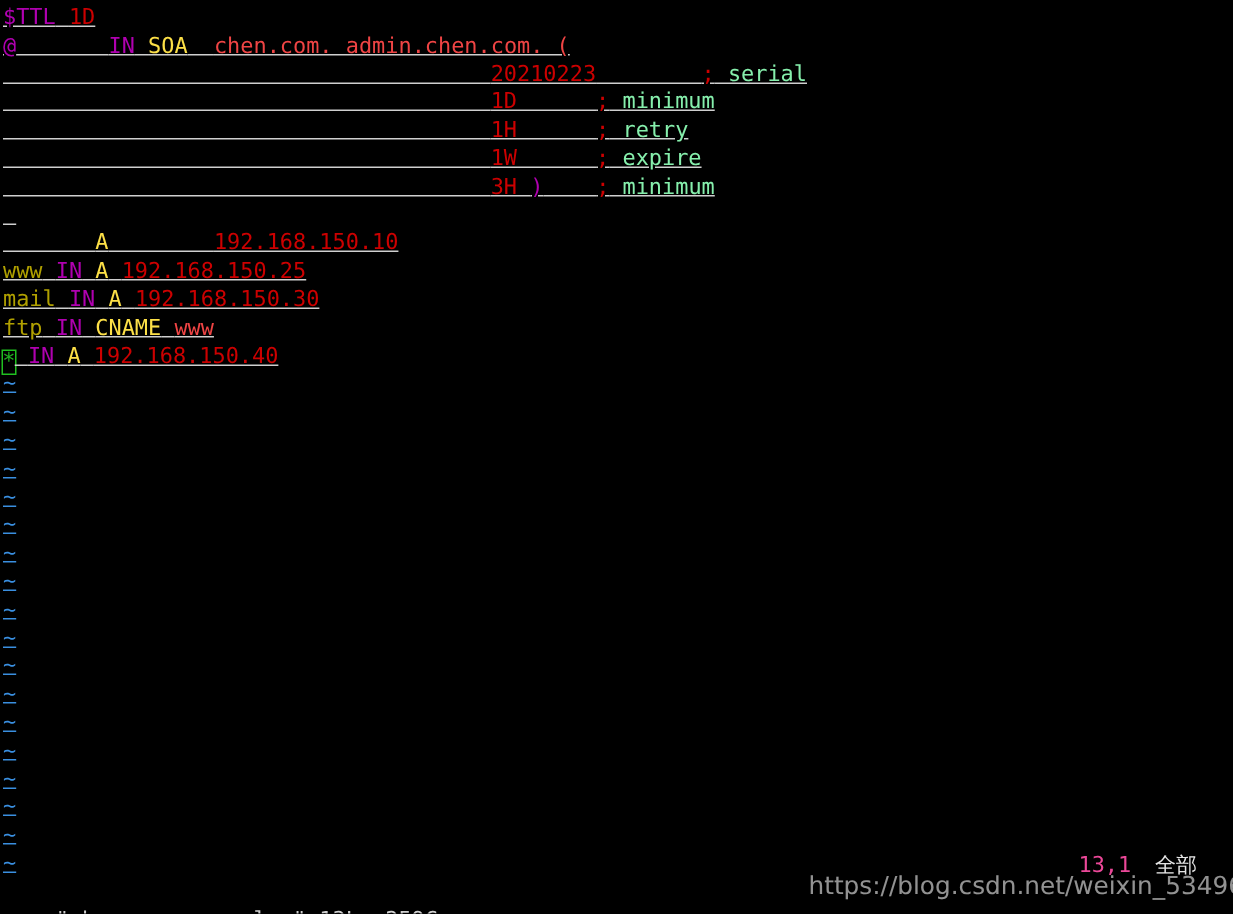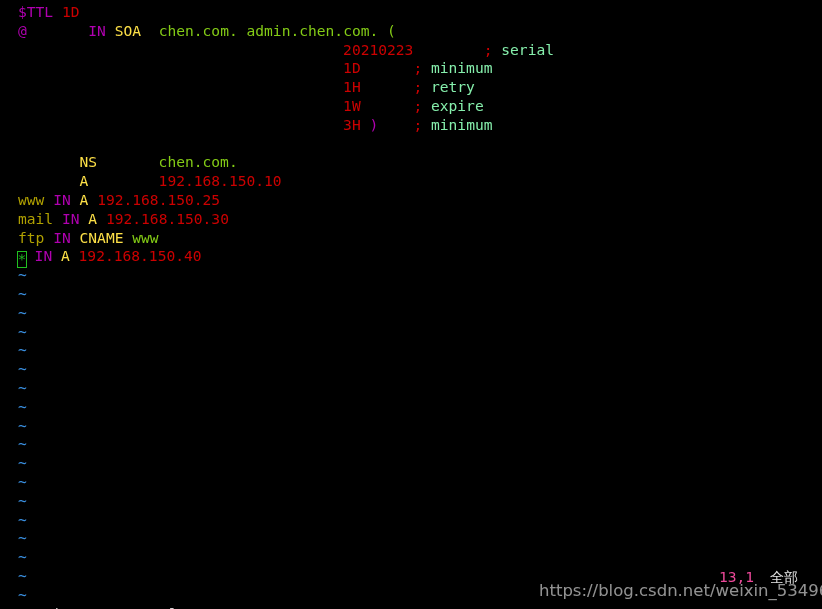--- a/index.html
+++ b/index.html
@@ -5,26 +5,26 @@
   html,body{margin:0;padding:0;background:#000;}
   body{
     width:822px;height:609px;overflow:hidden;position:relative;
     font-family:"DejaVu Sans Mono","Liberation Mono",monospace;
     font-size:14.6px;line-height:18.8px;
     background:#000;color:#cfcfcf;
     -webkit-font-smoothing:none;
   }
   #terminal{position:absolute;inset:0;}
   .buffer{position:absolute;left:0;top:3px;right:0;}
-  .row{height:18.8px;white-space:pre;padding-left:18px;}
+  .row{height:18.8px;white-space:pre;padding-left:2px;text-decoration:underline;}
   .tilde{color:#3a8fe0;}
   .c-magenta{color:#b000b0;}
   .c-red{color:#cc0000;}
   .c-green{color:#fde047;}
-  .c-cyan{color:#84cc16;}
+  .c-cyan{color:#ef4444;}
   .c-blue{color:#86efac;}
   .c-olive{color:#b0a000;}
   .c-white{color:#d0d0d0;}
   .cursor{
     display:inline-block;
     color:#20b020;
     border:1.5px solid #20c020;
     line-height:14px;
     padding:0 0 0 0;
     margin:0 -1.5px;
@@ -53,21 +53,20 @@
 
   <div class="buffer" id="buffer">
       <div class="row"><span class="c-magenta">$TTL</span><span class="c-white"> </span><span class="c-red">1D</span></div>
       <div class="row"><span class="c-magenta">@</span><span class="c-white">       </span><span class="c-magenta">IN</span><span class="c-white"> </span><span class="c-green">SOA</span><span class="c-white">  </span><span class="c-cyan">chen.com. admin.chen.com. (</span></div>
       <div class="row"><span class="c-white">                                     </span><span class="c-red">20210223</span><span class="c-white">        </span><span class="c-red">;</span><span class="c-blue"> serial</span></div>
       <div class="row"><span class="c-white">                                     </span><span class="c-red">1D</span><span class="c-white">      </span><span class="c-red">;</span><span class="c-blue"> minimum</span></div>
       <div class="row"><span class="c-white">                                     </span><span class="c-red">1H</span><span class="c-white">      </span><span class="c-red">;</span><span class="c-blue"> retry</span></div>
       <div class="row"><span class="c-white">                                     </span><span class="c-red">1W</span><span class="c-white">      </span><span class="c-red">;</span><span class="c-blue"> expire</span></div>
       <div class="row"><span class="c-white">                                     </span><span class="c-red">3H</span><span class="c-white"> </span><span class="c-magenta">)</span><span class="c-white">    </span><span class="c-red">;</span><span class="c-blue"> minimum</span></div>
       <div class="row">&nbsp;</div>
-      <div class="row"><span class="c-white">       </span><span class="c-green">NS</span><span class="c-white">       </span><span class="c-cyan">chen.com.</span></div>
       <div class="row"><span class="c-white">       </span><span class="c-green">A</span><span class="c-white">        </span><span class="c-red">192.168.150.10</span></div>
       <div class="row"><span class="c-olive">www</span><span class="c-white"> </span><span class="c-magenta">IN</span><span class="c-white"> </span><span class="c-green">A</span><span class="c-white"> </span><span class="c-red">192.168.150.25</span></div>
       <div class="row"><span class="c-olive">mail</span><span class="c-white"> </span><span class="c-magenta">IN</span><span class="c-white"> </span><span class="c-green">A</span><span class="c-white"> </span><span class="c-red">192.168.150.30</span></div>
       <div class="row"><span class="c-olive">ftp</span><span class="c-white"> </span><span class="c-magenta">IN</span><span class="c-white"> </span><span class="c-green">CNAME</span><span class="c-white"> </span><span class="c-cyan">www</span></div>
       <div class="row"><span class="cursor">*</span><span class="c-white"> </span><span class="c-magenta">IN</span><span class="c-white"> </span><span class="c-green">A</span><span class="c-white"> </span><span class="c-red">192.168.150.40</span></div>
       <div class="row tilde">~</div>
       <div class="row tilde">~</div>
       <div class="row tilde">~</div>
       <div class="row tilde">~</div>
       <div class="row tilde">~</div>

